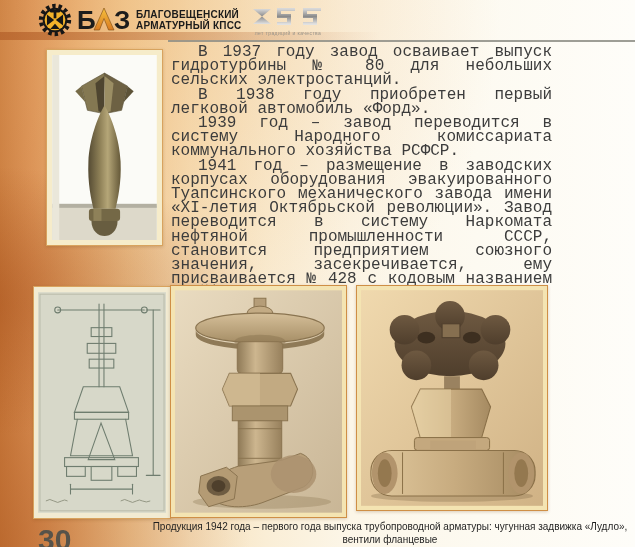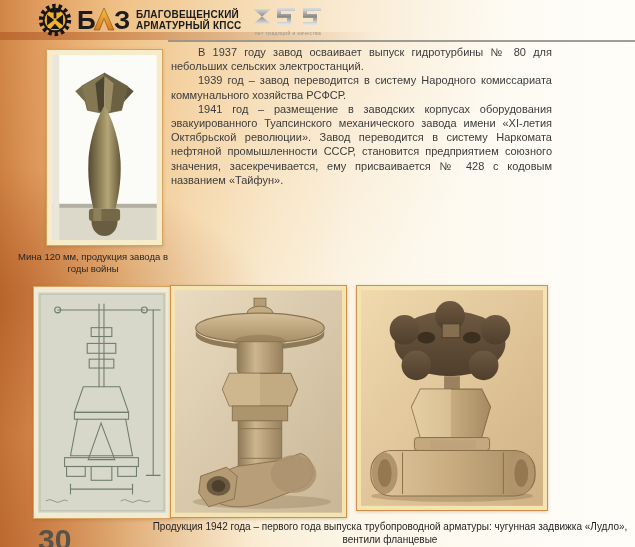--- a/index.html
+++ b/index.html
@@ -20,21 +20,21 @@
   .company-name{position:absolute; left:136px; top:9px; width:110px;
     font-weight:bold; font-size:10px; line-height:11px; color:#1b1b1b; letter-spacing:.2px;}
   .anniv{position:absolute; left:248px; top:8px; width:80px; text-align:center;}
   .anniv .tiny{display:block; font-size:5px; color:#98948a; letter-spacing:.4px; margin-top:1px;}
   .mine-frame{position:absolute; left:46px; top:49px; width:117px; height:197px;
     background:#f6ecca; border:1px solid #d8a35e; padding:5px; box-sizing:border-box; box-shadow:0 1px 3px rgba(120,70,20,.25);}
   .mine-frame svg{width:100%; height:100%; display:block;}
   .mine-caption{position:absolute; left:16px; top:251px; width:154px; text-align:center;
     font-size:9.5px; line-height:12px; color:#262626;}
   .article{position:absolute; left:171px; top:45px; width:381px; color:#3c3c3c;
-    font-size:11px; line-height:14.2px; text-align:justify;}
+    font-size:16px; line-height:14.2px; text-align:justify;font-family:Liberation Mono, monospace;}
   .article p{margin:0; text-indent:27px;}
   .photo-frame{position:absolute; background:#f4e4b2; border:1px solid #cf8f46; padding:4px;
     box-sizing:border-box; box-shadow:0 1px 3px rgba(120,70,20,.25);}
   .photo-frame svg{width:100%; height:100%; display:block;}
   .drawing-frame{left:33px; top:286px; width:138px; height:233px; background:#f2ebd2; border-color:#d8a35e;}
   .valve1-frame{left:170px; top:285px; width:177px; height:233px;}
   .valve2-frame{left:356px; top:285px; width:192px; height:226px;}
   .bottom-caption{position:absolute; left:140px; top:521px; width:500px; text-align:center;
     font-size:10px; line-height:12.5px; color:#1f1f1f;}
   .page-number{position:absolute; left:38px; top:523px; font-size:30px; font-weight:bold; color:#57534a;}
@@ -110,24 +110,24 @@
       <polygon points="52,21 43,28 46,56 52,58" fill="#4e4530"></polygon>
       <polygon points="52,21 61,28 58,56 52,58" fill="#9b8e64"></polygon>
       <polygon points="29,31 23,36 33,47" fill="#766b48"></polygon>
       <polygon points="75,31 81,36 71,47" fill="#5d5338"></polygon>
       <path d="M52,50 C45,62 37,84 36,106 C35,128 39,144 41,153 L63,153 C65,144 69,128 68,106 C67,84 59,62 52,50 Z" fill="url(#mbody)"></path>
       <rect x="36.5" y="153" width="31" height="12" rx="3" fill="#746846"></rect>
       <rect x="41" y="153" width="8" height="12" fill="#a4966a" opacity=".55"></rect>
       <path d="M39,165 C39,175 46,180 52,180 C58,180 65,175 65,165 Z" fill="#685d40"></path>
     </svg>
   </div>
-  <div class="mine-caption">Мина 120 мм, продукция завода в годы войны</div>
 
   <div class="article">
     <p>В 1937 году завод осваивает выпуск гидротурбины № 80 для небольших сельских электростанций.</p>
+    <p>В 1938 году приобретен первый легковой автомобиль «Форд».</p>
     <p>1939 год – завод переводится в систему Народного комиссариата коммунального хозяйства РСФСР.</p>
     <p>1941 год – размещение в заводских корпусах оборудования эвакуированного Туапсинского механического завода имени «XI-летия Октябрьской революции». Завод переводится в систему Наркомата нефтяной промышленности СССР, становится предприятием союзного значения, засекречивается, ему присваивается № 428 с кодовым названием «Тайфун».</p>
   </div>
 
   <div class="photo-frame drawing-frame">
     <svg viewBox="0 0 130 224">
       <rect width="130" height="224" fill="#d7d8c9"></rect>
       <rect x="2" y="2" width="126" height="220" fill="none" stroke="#b9bba9" stroke-width="1"></rect>
       <g stroke="#6f7d6f" stroke-width="1.1" fill="none" stroke-linecap="round">
         <line x1="20" y1="18" x2="108" y2="18"></line>

